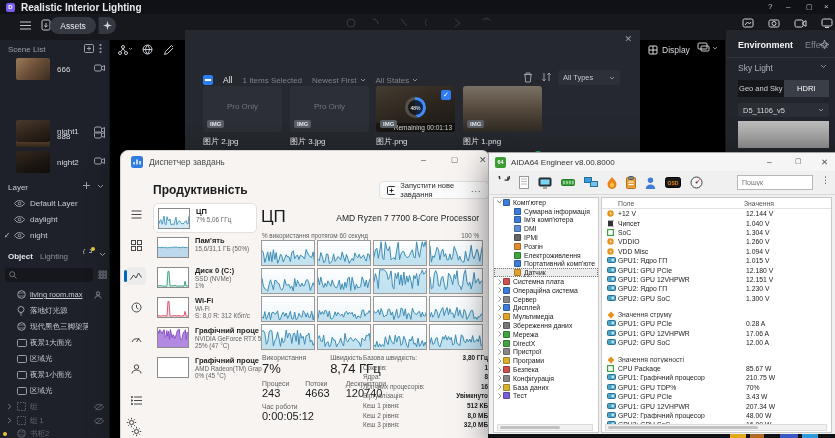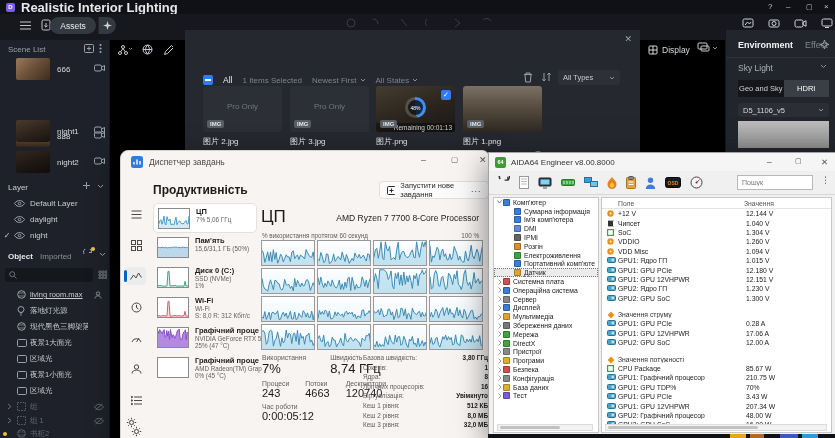--- a/index.html
+++ b/index.html
@@ -6,21 +6,21 @@
   html,body{background:#0b0c0f}
   .screen{position:relative;width:835px;height:438px;overflow:hidden;background:#17181d;
     font-family:"Liberation Sans",sans-serif;-webkit-font-smoothing:antialiased}
   .abs{position:absolute}
   svg{display:block}
 
   
   .d5-titlebar{left:0;top:0;width:835px;height:14px;background:#101116;display:flex;align-items:center;gap:6px;padding-left:6px}
   .d5-logo{width:9px;height:9px;border-radius:2px;background:#7b5cf0;color:#fff;font-size:6px;font-weight:bold;
     display:flex;align-items:center;justify-content:center}
-  .d5-title{font-size:13px;color:#e6e8ea;font-weight:bold}
+  .d5-title{font-size:10px;color:#e6e8ea;font-weight:bold}
   .d5-toolbar{left:0;top:14px;width:835px;height:26px;background:#17181d}
   .assets-pill{left:50px;top:17px;width:46px;height:17px;background:#343841;border-radius:9px;color:#e8eaec;
     font-size:8.5px;display:flex;align-items:center;justify-content:center}
   .assets-wand{left:98px;top:17px;width:18px;height:17px;background:#343841;border-radius:0 9px 9px 0;
     border-left:1px solid #23252b;display:flex;align-items:center;justify-content:center}
   .winctl{color:#c3c6cb;font-size:8px;line-height:8px}
   .ghosticon{opacity:.35}
 
   .d5-sidebar{left:0;top:40px;width:110px;height:398px;background:#1e2129;border-right:1px solid #14161a}
   .panel-head{font-size:8px;color:#9aa0a8;display:flex;align-items:center}
@@ -367,21 +367,21 @@
             <svg width="11" height="7" fill="none" stroke="currentColor">
               <path d="M0.5 3.5C2 1.2 4 0.5 5.5 0.5S9 1.2 10.5 3.5C9 5.8 7 6.5 5.5 6.5S2 5.8 0.5 3.5z"></path>
               <circle cx="5.5" cy="3.5" r="1.3"></circle>
             </svg>
           </span>
           <span>night</span>
         </div>
       </div>
 
     <div style="position:absolute;left:8px;top:212px;font-size:8px;color:#e6e8ea;font-weight:bold">Object</div>
-    <div style="position:absolute;left:40px;top:212px;font-size:8px;color:#8a9098">Imported</div>
+    <div style="position:absolute;left:40px;top:212px;font-size:8px;color:#8a9098">Lighting</div>
     <span style="position:absolute;left:83px;top:209px;color:#9aa0a8">
       <svg width="10" height="10" fill="none" stroke="currentColor">
           <path d="M8.5 3.5A4 4 0 101 5"></path>
           <path d="M8.5 1v2.5H6"></path>
         </svg>
       <span class="ydot" style="position:absolute;right:-2px;top:-2px"></span>
     </span>
     <span style="position:absolute;left:99px;top:212px;color:#9aa0a8">
         <svg width="7" height="5" fill="none" stroke="currentColor">
           <path d="M1 1l2.5 2.5L6 1"></path>

